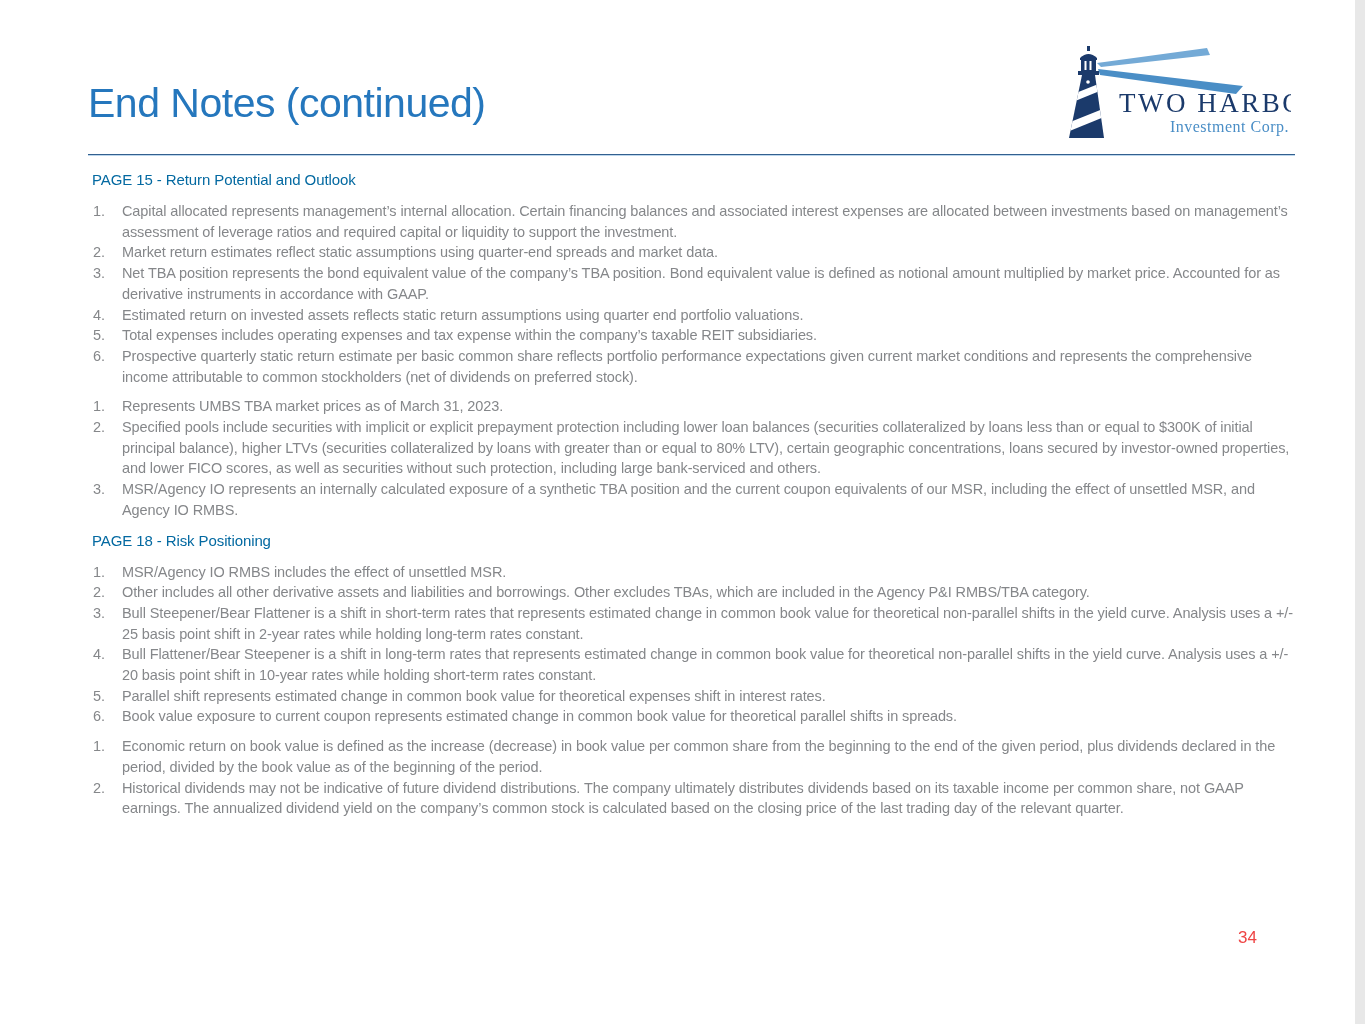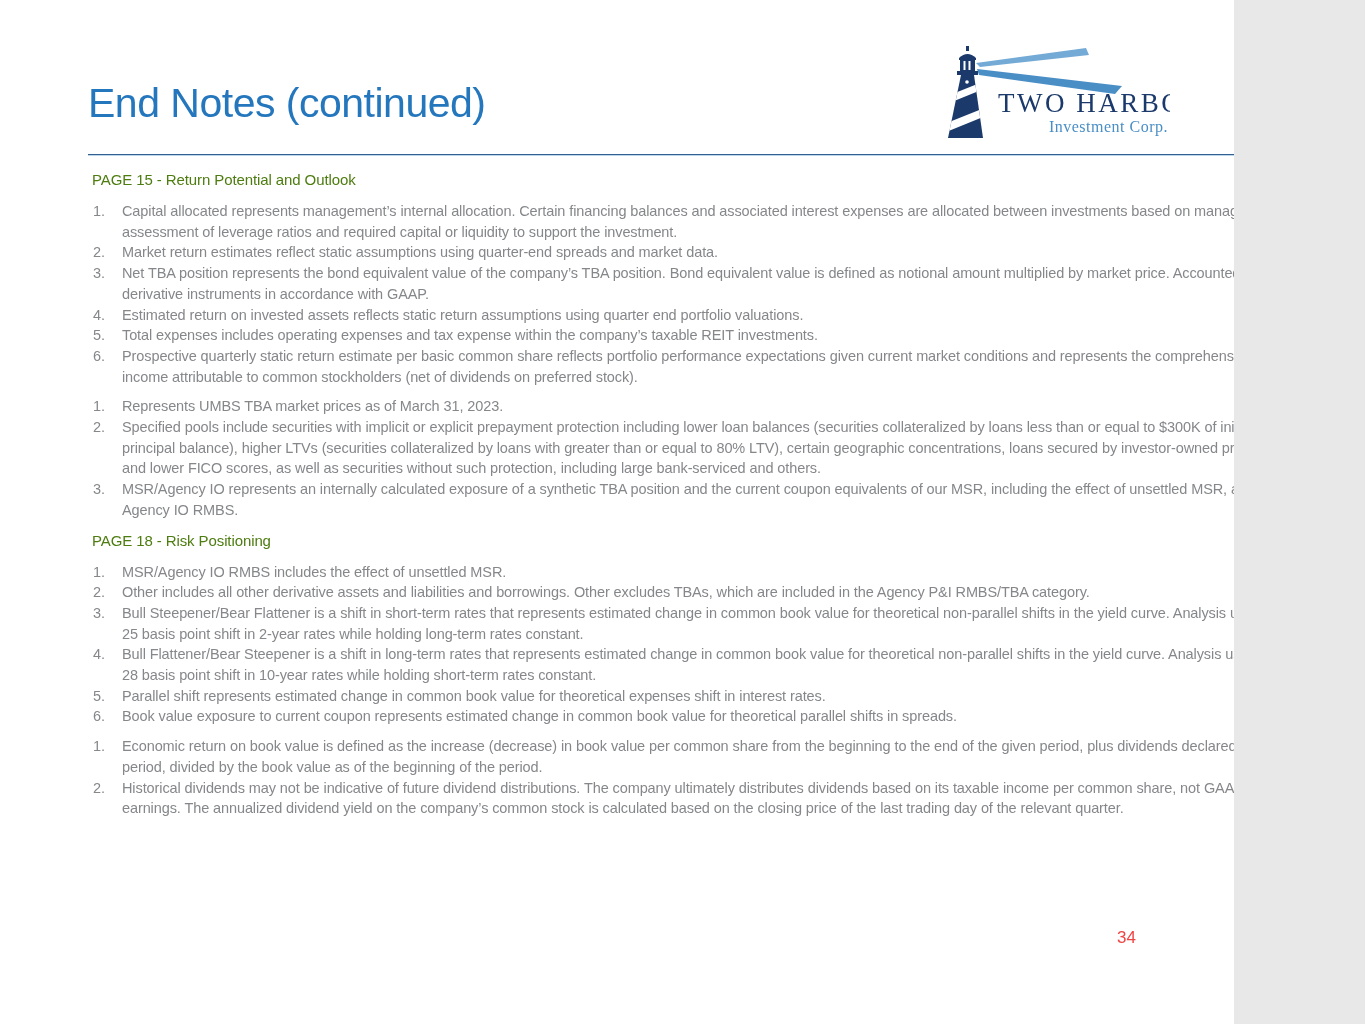--- a/index.html
+++ b/index.html
@@ -1,19 +1,19 @@
 <!DOCTYPE html>
 <html><head>
 <meta charset="utf-8">
 <style>
   * { margin: 0; padding: 0; box-sizing: border-box; }
   html, body { background: #e8e8e8; }
   .slide {
     position: relative;
-    width: 1234px;
+    width: 1355px;
     height: 1024px;
     background: #ffffff;
     font-family: "Liberation Sans", sans-serif;
     overflow: hidden;
   }
   .slide-title {
     position: absolute;
     left: 88px;
     top: 80px;
     font-size: 41px;
@@ -44,21 +44,21 @@
     top: 170px;
     width: 1207px;
     font-size: 14.5px;
     line-height: 20.7px;
     color: #85878a;
     letter-spacing: -0.1px;
   }
   .section-heading {
     font-size: 15px;
     font-weight: normal;
-    color: #4d7c0f;
+    color: #0369a1;
     margin: 10px 0 11px 4px;
     line-height: 20px;
   }
   .section-heading:first-child { margin-top: 0; }
   .endnote-list { margin-bottom: 9px; }
   .endnote-item { display: flex; }
   .endnote-num {
     flex: 0 0 34px;
     padding-left: 5px;
   }
@@ -124,21 +124,21 @@
       <div class="endnote-item">
         <span class="endnote-num">3.</span>
         <span class="endnote-text">Net TBA position represents the bond equivalent value of the company’s TBA position. Bond equivalent value is defined as notional amount multiplied by market price. Accounted for as derivative instruments in accordance with GAAP.</span>
       </div>
       <div class="endnote-item">
         <span class="endnote-num">4.</span>
         <span class="endnote-text">Estimated return on invested assets reflects static return assumptions using quarter end portfolio valuations.</span>
       </div>
       <div class="endnote-item">
         <span class="endnote-num">5.</span>
-        <span class="endnote-text">Total expenses includes operating expenses and tax expense within the company’s taxable REIT investments.</span>
+        <span class="endnote-text">Total expenses includes operating expenses and tax expense within the company’s taxable REIT subsidiaries.</span>
       </div>
       <div class="endnote-item">
         <span class="endnote-num">6.</span>
         <span class="endnote-text">Prospective quarterly static return estimate per basic common share reflects portfolio performance expectations given current market conditions and represents the comprehensive income attributable to common stockholders (net of dividends on preferred stock).</span>
       </div>
     </div>
 
     <div class="endnote-list">
       <div class="endnote-item">
         <span class="endnote-num">1.</span>
@@ -163,21 +163,21 @@
       <div class="endnote-item">
         <span class="endnote-num">2.</span>
         <span class="endnote-text">Other includes all other derivative assets and liabilities and borrowings. Other excludes TBAs, which are included in the Agency P&amp;I RMBS/TBA category.</span>
       </div>
       <div class="endnote-item">
         <span class="endnote-num">3.</span>
         <span class="endnote-text">Bull Steepener/Bear Flattener is a shift in short-term rates that represents estimated change in common book value for theoretical non-parallel shifts in the yield curve. Analysis uses a +/- 25 basis point shift in 2-year rates while holding long-term rates constant.</span>
       </div>
       <div class="endnote-item">
         <span class="endnote-num">4.</span>
-        <span class="endnote-text">Bull Flattener/Bear Steepener is a shift in long-term rates that represents estimated change in common book value for theoretical non-parallel shifts in the yield curve. Analysis uses a +/- 28 basis point shift in 10-year rates while holding short-term rates constant.</span>
+        <span class="endnote-text">Bull Flattener/Bear Steepener is a shift in long-term rates that represents estimated change in common book value for theoretical non-parallel shifts in the yield curve. Analysis uses a +/- 20 basis point shift in 10-year rates while holding short-term rates constant.</span>
       </div>
       <div class="endnote-item">
         <span class="endnote-num">5.</span>
         <span class="endnote-text">Parallel shift represents estimated change in common book value for theoretical expenses shift in interest rates.</span>
       </div>
       <div class="endnote-item">
         <span class="endnote-num">6.</span>
         <span class="endnote-text">Book value exposure to current coupon represents estimated change in common book value for theoretical parallel shifts in spreads.</span>
       </div>
     </div>

